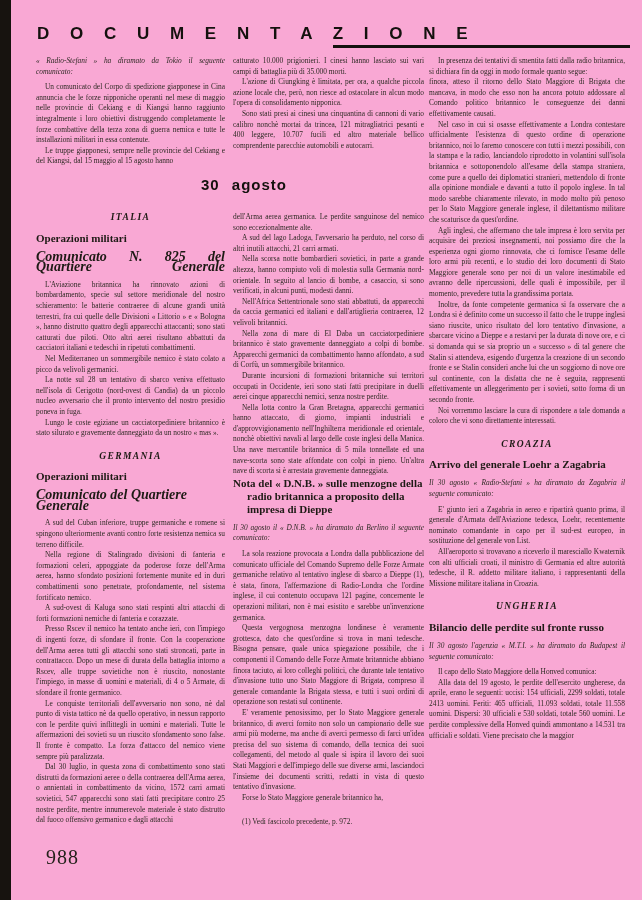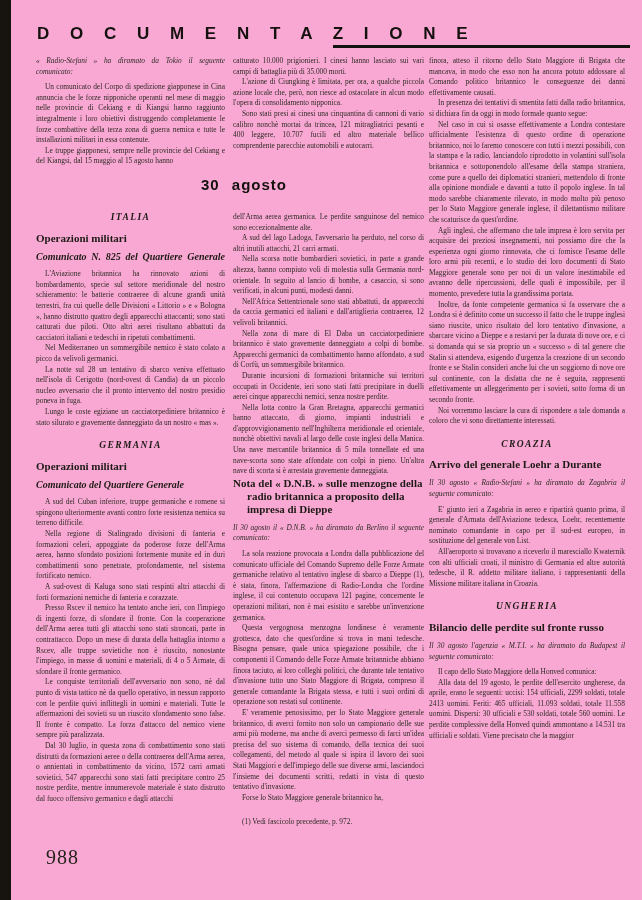--- a/index.html
+++ b/index.html
@@ -33,21 +33,21 @@
   .country{
     text-align:center;font-weight:bold;font-style:italic;
     font-size:9.5px;letter-spacing:1.4px;margin:12px 0 9px 0;color:#1e1a15;
   }
   .first{margin-top:2px;}
   .headline{
     font-weight:bold;font-size:11px;line-height:13px;
     margin:0 0 7px 0;color:#1e1a15;text-align:left;
   }
   .hang{padding-left:14px;text-indent:-14px;}
-  .sub{font-weight:bold;font-style:italic;font-size:10px;margin:0 0 7px 0;color:#1e1a15;}
+  .sub{font-weight:bold;font-style:italic;font-size:14px;margin:0 0 7px 0;color:#1e1a15;}
   .spread{text-align:justify;text-align-last:justify;}
   .footnote{margin-top:14px;text-indent:9px;text-align:left;}
   .page-number{
     position:absolute;left:46px;top:852px;
     font-size:20px;letter-spacing:1px;color:#26221c;
   }
 </style>
 </head>
 <body>
 
@@ -97,28 +97,28 @@
       <div class="para indent">Nella lotta contro la Gran Bretagna, apparecchi germanici hanno attaccato, di giorno, impianti industriali e d'approvvigionamento nell'Inghilterra meridionale ed orientale, nonchè obiettivi navali al largo delle coste inglesi della Manica. Una nave mercantile britannica di 5 mila tonnellate ed una nave-scorta sono state affondate con colpi in pieno. Un'altra nave di scorta si è arrestata gravemente danneggiata.</div>
       <div class="headline hang">Nota del « D.N.B. » sulle menzogne della radio britannica a proposito della impresa di Dieppe</div>
       <div class="source">Il 30 agosto il « D.N.B. » ha diramato da Berlino il seguente comunicato:</div>
       <div class="para indent">La sola reazione provocata a Londra dalla pubblicazione del comunicato ufficiale del Comando Supremo delle Forze Armate germaniche relativo al tentativo inglese di sbarco a Dieppe (1), è stata, finora, l'affermazione di Radio-Londra che l'ordine inglese, il cui contenuto occupava 121 pagine, concernente le operazioni militari, non è mai esistito e sarebbe un'invenzione germanica.</div>
       <div class="para indent">Questa vergognosa menzogna londinese è veramente grottesca, dato che quest'ordine si trova in mani tedesche. Bisogna pensare, quale unica spiegazione possibile, che i componenti il Comando delle Forze Armate britanniche abbiano finora taciuto, ai loro colleghi politici, che durante tale tentativo d'invasione tutto uno Stato Maggiore di Brigata, compreso il generale comandante la Brigata stessa, e tutti i suoi ordini di operazione son restati sul continente.</div>
       <div class="para indent">E' veramente penosissimo, per lo Stato Maggiore generale britannico, di averci fornito non solo un campionario delle sue armi più moderne, ma anche di averci permesso di farci un'idea precisa del suo sistema di comando, della tecnica dei suoi collegamenti, del metodo al quale si ispira il lavoro dei suoi Stati Maggiori e dell'impiego delle sue diverse armi, lasciandoci l'insieme dei documenti scritti, redatti in vista di questo tentativo d'invasione.</div>
       <div class="para indent">Forse lo Stato Maggiore generale britannico ha,</div>
       <div class="para footnote">(1) Vedi fascicolo precedente, p. 972.</div>
     </div>
   <div class="col" id="col3">
+      <div class="para indent">In presenza dei tentativi di smentita fatti dalla radio britannica, si dichiara fin da oggi in modo formale quanto segue:</div>
       <div class="para">finora, atteso il ritorno dello Stato Maggiore di Brigata che mancava, in modo che esso non ha ancora potuto addossare al Comando politico britannico le conseguenze dei danni effettivamente causati.</div>
-      <div class="para indent">In presenza dei tentativi di smentita fatti dalla radio britannica, si dichiara fin da oggi in modo formale quanto segue:</div>
       <div class="para indent">Nel caso in cui si osasse effettivamente a Londra contestare ufficialmente l'esistenza di questo ordine di operazione britannico, noi lo faremo conoscere con tutti i mezzi possibili, con la stampa e la radio, lanciandolo riprodotto in volantini sull'isola britannica e sottoponendolo all'esame della stampa straniera, come pure a quello dei diplomatici stranieri, mettendolo di fronte alla opinione mondiale e davanti a tutto il popolo inglese. In tal modo sarebbe chiaramente rilevato, in modo molto più penoso per lo Stato Maggiore generale inglese, il dilettantismo militare che scaturisce da quest'ordine.</div>
       <div class="para indent">Agli inglesi, che affermano che tale impresa è loro servita per acquisire dei preziosi insegnamenti, noi possiamo dire che la esperienza ogni giorno rinnovata, che ci fornisce l'esame delle loro armi più recenti, e lo studio dei loro documenti di Stato Maggiore generale sono per noi di un valore inestimabile ed avranno delle ripercussioni, delle quali è impossibile, per il momento, prevedere tutta la grandissima portata.</div>
       <div class="para indent">Inoltre, da fonte competente germanica si fa osservare che a Londra si è definito come un successo il fatto che le truppe inglesi siano riuscite, unico risultato del loro tentativo d'invasione, a sbarcare vicino a Dieppe e a restarvi per la durata di nove ore, e ci si domanda qui se sia proprio un « successo » di tal genere che Stalin si attendeva, esigendo d'urgenza la creazione di un secondo fronte e se Stalin consideri anche lui che un soggiorno di nove ore sul continente, con la disfatta che ne è seguita, rappresenti effettivamente un alleggerimento per i sovieti, sotto forma di un secondo fronte.</div>
       <div class="para indent">Noi vorremmo lasciare la cura di rispondere a tale domanda a coloro che vi sono direttamente interessati.</div>
       <div class="country">CROAZIA</div>
-      <div class="headline">Arrivo del generale Loehr a Durante</div>
+      <div class="headline">Arrivo del generale Loehr a Zagabria</div>
       <div class="source">Il 30 agosto « Radio-Stefani » ha diramato da Zagabria il seguente comunicato:</div>
       <div class="para indent">E' giunto ieri a Zagabria in aereo e ripartirà quanto prima, il generale d'Armata dell'Aviazione tedesca, Loehr, recentemente nominato comandante in capo per il sud-est europeo, in sostituzione del generale von List.</div>
       <div class="para indent">All'aeroporto si trovavano a riceverlo il maresciallo Kwaternik con alti ufficiali croati, il ministro di Germania ed altre autorità tedesche, il R. addetto militare italiano, i rappresentanti della Missione militare italiana in Croazia.</div>
       <div class="country">UNGHERIA</div>
       <div class="headline">Bilancio delle perdite sul fronte russo</div>
       <div class="source">Il 30 agosto l'agenzia « M.T.I. » ha diramato da Budapest il seguente comunicato:</div>
       <div class="para indent">Il capo dello Stato Maggiore della Honved comunica:</div>
       <div class="para indent">Alla data del 19 agosto, le perdite dell'esercito ungherese, da aprile, erano le seguenti: uccisi: 154 ufficiali, 2299 soldati, totale 2413 uomini. Feriti: 465 ufficiali, 11.093 soldati, totale 11.558 uomini. Dispersi: 30 ufficiali e 530 soldati, totale 560 uomini. Le perdite complessive della Honved quindi ammontano a 14.531 tra ufficiali e soldati. Viene precisato che la maggior</div>
     </div>
 

